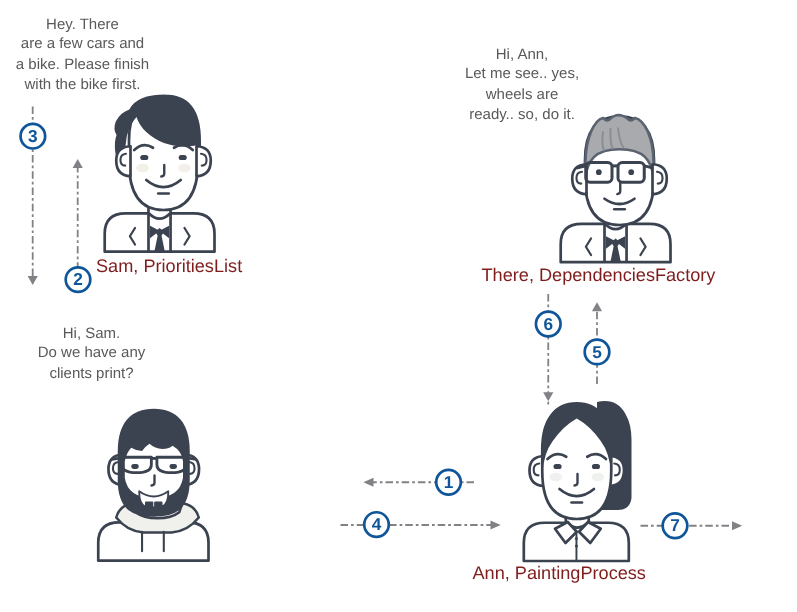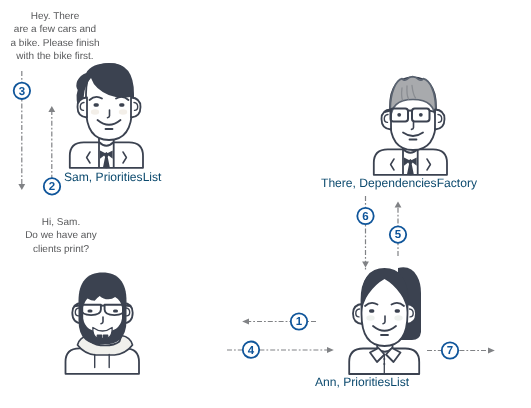--- a/index.html
+++ b/index.html
@@ -3,21 +3,21 @@
 <meta charset="utf-8">
 <style>
   html,body{margin:0;padding:0;background:#ffffff;}
   body{width:531px;height:408px;overflow:hidden;
        font-family:"Liberation Sans",sans-serif;
        -webkit-font-smoothing:antialiased;text-rendering:geometricPrecision;}
   #stage{position:relative;width:531px;height:408px;background:#fff;}
   .layer{position:absolute;left:0;top:0;}
   .bubble-text{position:absolute;text-align:center;color:#58595b;
                font-size:10px;line-height:13.3px;white-space:pre;}
-  .char-label{position:absolute;color:#0c4a6e;font-size:12.1px;white-space:nowrap;}
+  .char-label{position:absolute;color:#7f1d1d;font-size:12.1px;white-space:nowrap;}
   .avatar{position:absolute;}
   svg{display:block;overflow:visible;}
 </style>
 </head>
 <body>
 
 <div id="stage">
 
   <svg class="layer" width="531" height="408" viewBox="0 0 531 408">
     <g stroke="#808285" stroke-width="1.2" fill="none" stroke-dasharray="5 2 1.8 2">
@@ -166,21 +166,21 @@
     <path d="M43.5 42.5 q6.5 -4 12.5 1.5" fill="none" stroke="#3b4250" stroke-width="1.8" stroke-linecap="round"></path>
     <rect x="21" y="47.3" width="5.4" height="3.4" rx="1.7" fill="#3b4250"></rect>
     <rect x="46.6" y="47.3" width="5.4" height="3.4" rx="1.7" fill="#3b4250"></rect>
     <path d="M37 54 l0 5.8 q0 1.6 -2 1.9" fill="none" stroke="#3b4250" stroke-width="1.6" stroke-linecap="round"></path>
     <path d="M25 64 q11.5 9.5 23 0" fill="none" stroke="#3b4250" stroke-width="1.8" stroke-linecap="round"></path>
     <path d="M33 73 l7 0" fill="none" stroke="#3b4250" stroke-width="1.8" stroke-linecap="round"></path>
   </svg>
 
   <div class="char-label" id="lb-sam" style="left:64px;top:170px">Sam, PrioritiesList</div>
   <div class="char-label" id="lb-mark" style="left:321px;top:176px">There, DependenciesFactory</div>
-  <div class="char-label" id="lb-ann" style="left:315px;top:375px">Ann, PrioritiesList</div>
+  <div class="char-label" id="lb-ann" style="left:315px;top:375px">Ann, PaintingProcess</div>
 
   <svg class="layer" width="531" height="408" viewBox="0 0 531 408">
     <g fill="#ffffff" stroke="none">
       <path d="M56 52 l28 0 l-6.5 27.5 z"></path>
       <path d="M350 70 l26 0 l-6.5 26.5 z"></path>
       <path d="M62 255 l24 0 l-6 22 z"></path>
       <path d="M185 332 l-24 0 l6 25 z"></path>
       <path d="M300 292 l24 0 l0 22 z"></path>
       <path d="M464 258 l-24 0 l2 23 z"></path>
       <ellipse cx="54.7" cy="36.8" rx="53.6" ry="30.3"></ellipse>
@@ -189,20 +189,24 @@
       <ellipse cx="186.4" cy="313.4" rx="49.2" ry="30.8"></ellipse>
       <ellipse cx="303.6" cy="273.3" rx="47.9" ry="31.2"></ellipse>
       <ellipse cx="464.6" cy="239.5" rx="48.1" ry="31.1"></ellipse>
     </g>
   </svg>
 
   <div class="bubble-text" id="bt-sam" style="left:0px;top:10px;width:110px">Hey. There
 are a few cars and
 a bike. Please finish
 with the bike first.</div>
+  <div class="bubble-text" id="bt-mark" style="left:293px;top:30px;width:110px">Hi, Ann,
+Let me see.. yes,
+wheels are
+ready.. so, do it.</div>
   <div class="bubble-text" id="bt-tomask" style="left:6px;top:216px;width:110px">Hi, Sam.
 Do we have any
 clients print?</div>
 
   <svg class="layer" width="531" height="408" viewBox="0 0 531 408">
     <g class="marker-g">
       <circle cx="299" cy="321.5" r="8.2" fill="#fff" stroke="#0f559a" stroke-width="1.8"></circle>
       <text x="299" y="325.3" text-anchor="middle" font-family="Liberation Sans, sans-serif" font-size="11.5" font-weight="bold" fill="#0f559a">1</text>
     </g>
     <g class="marker-g">

